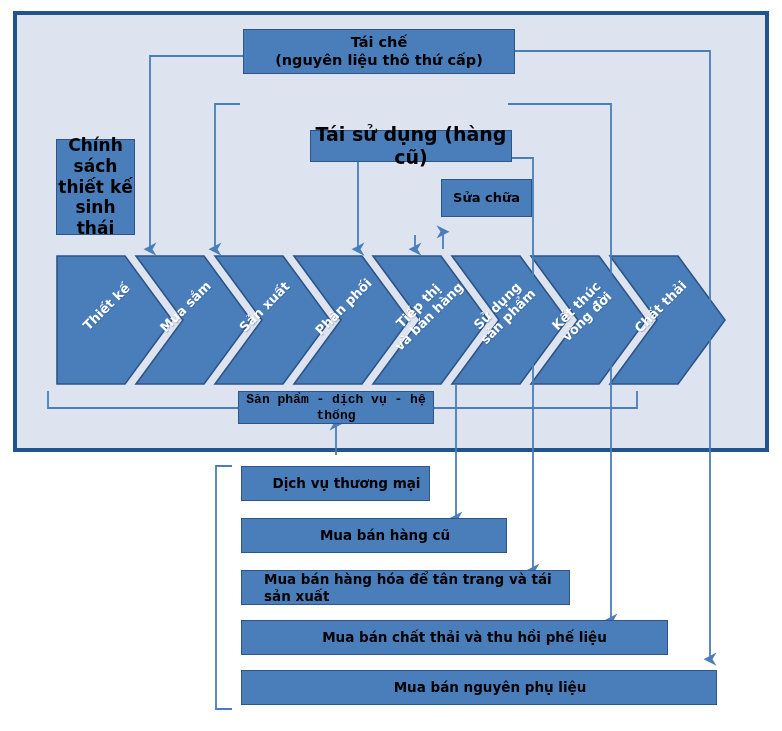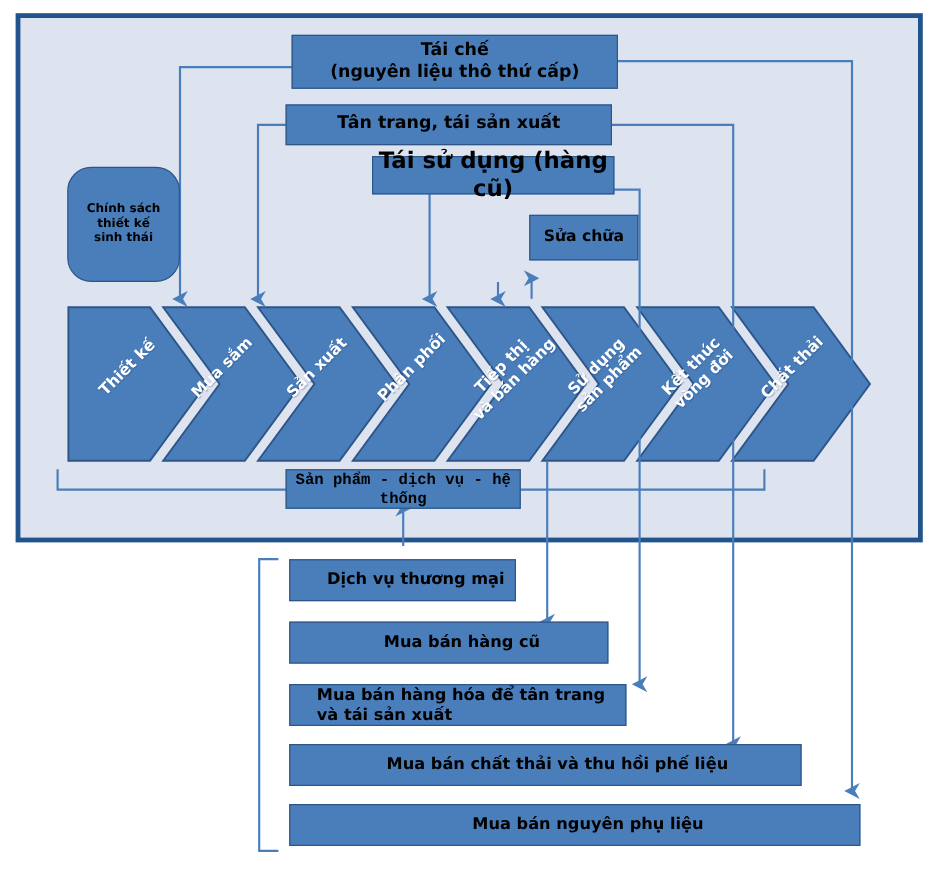--- a/index.html
+++ b/index.html
@@ -79,33 +79,30 @@
     <g fill="none" stroke="#4a7ebb" stroke-width="1.8">
       <path d="M232,466 L216,466 L216,709 L232,709"></path>
     </g>
   </svg>
 
   <div class="box" style="left:243px;top:29px;width:272px;height:45px;font-size:14.5px;white-space:pre-line;">
     <span>Tái chế
 (nguyên liệu thô thứ cấp)</span>
   </div>
 
-  <div class="box" style="left:238px;top:87px;width:272px;height:34px;font-size:14.5px;white-space:pre-line;">
-    <span>Tân trang, tái sản xuất</span>
-  </div>
 
   <div class="box" style="left:310px;top:130px;width:202px;height:32px;font-size:19px;white-space:pre-line;">
     <span>Tái sử dụng (hàng cũ)</span>
   </div>
 
   <div class="box" style="left:393px;top:179px;width:91px;height:38px;font-size:13px;white-space:pre-line;margin-left:48px;">
     <span>Sửa chữa</span>
   </div>
 
-  <div class="box" style="left:56px;top:139px;width:94px;height:96px;font-size:10px;white-space:pre-line;border-radius:20px;">
+  <div class="box" style="left:56px;top:139px;width:79px;height:96px;font-size:17px;white-space:pre-line;">
     <span>Chính sách
 thiết kế
 sinh thái</span>
   </div>
 
   <div class="chevlabel" style="left:62px;top:300px;width:90px;font-size:13px;transform:rotate(-45deg);">Thiết kế</div>
   <div class="chevlabel" style="left:141px;top:300px;width:90px;font-size:13px;transform:rotate(-45deg);">Mua sắm</div>
   <div class="chevlabel" style="left:220px;top:300px;width:90px;font-size:13px;transform:rotate(-45deg);">Sản xuất</div>
   <div class="chevlabel" style="left:299px;top:300px;width:90px;font-size:13px;transform:rotate(-45deg);">Phân phối</div>
   <div class="chevlabel" style="left:378px;top:297px;width:92px;font-size:13px;transform:rotate(-45deg);">Tiếp thị
@@ -122,21 +119,21 @@
 
 
   <div class="box left" style="left:241px;top:466px;width:189px;height:35px;font-size:13.5px;">
     <span>Dịch vụ thương mại</span>
   </div>
 
   <div class="box left" style="left:241px;top:518px;width:266px;height:35px;font-size:13.5px;">
     <span>Mua bán hàng cũ</span>
   </div>
 
-  <div class="box left" style="left:241px;top:570px;width:281px;height:35px;font-size:13.5px;">
+  <div class="box left" style="left:241px;top:570px;width:329px;height:35px;font-size:13.5px;">
     <span>Mua bán hàng hóa để tân trang và tái sản xuất</span>
   </div>
 
   <div class="box left" style="left:241px;top:620px;width:427px;height:35px;font-size:13.5px;padding-left:20px;">
     <span>Mua bán chất thải và thu hồi phế liệu</span>
   </div>
 
   <div class="box left" style="left:241px;top:670px;width:476px;height:35px;font-size:13.5px;">
     <span>Mua bán nguyên phụ liệu</span>
   </div>

